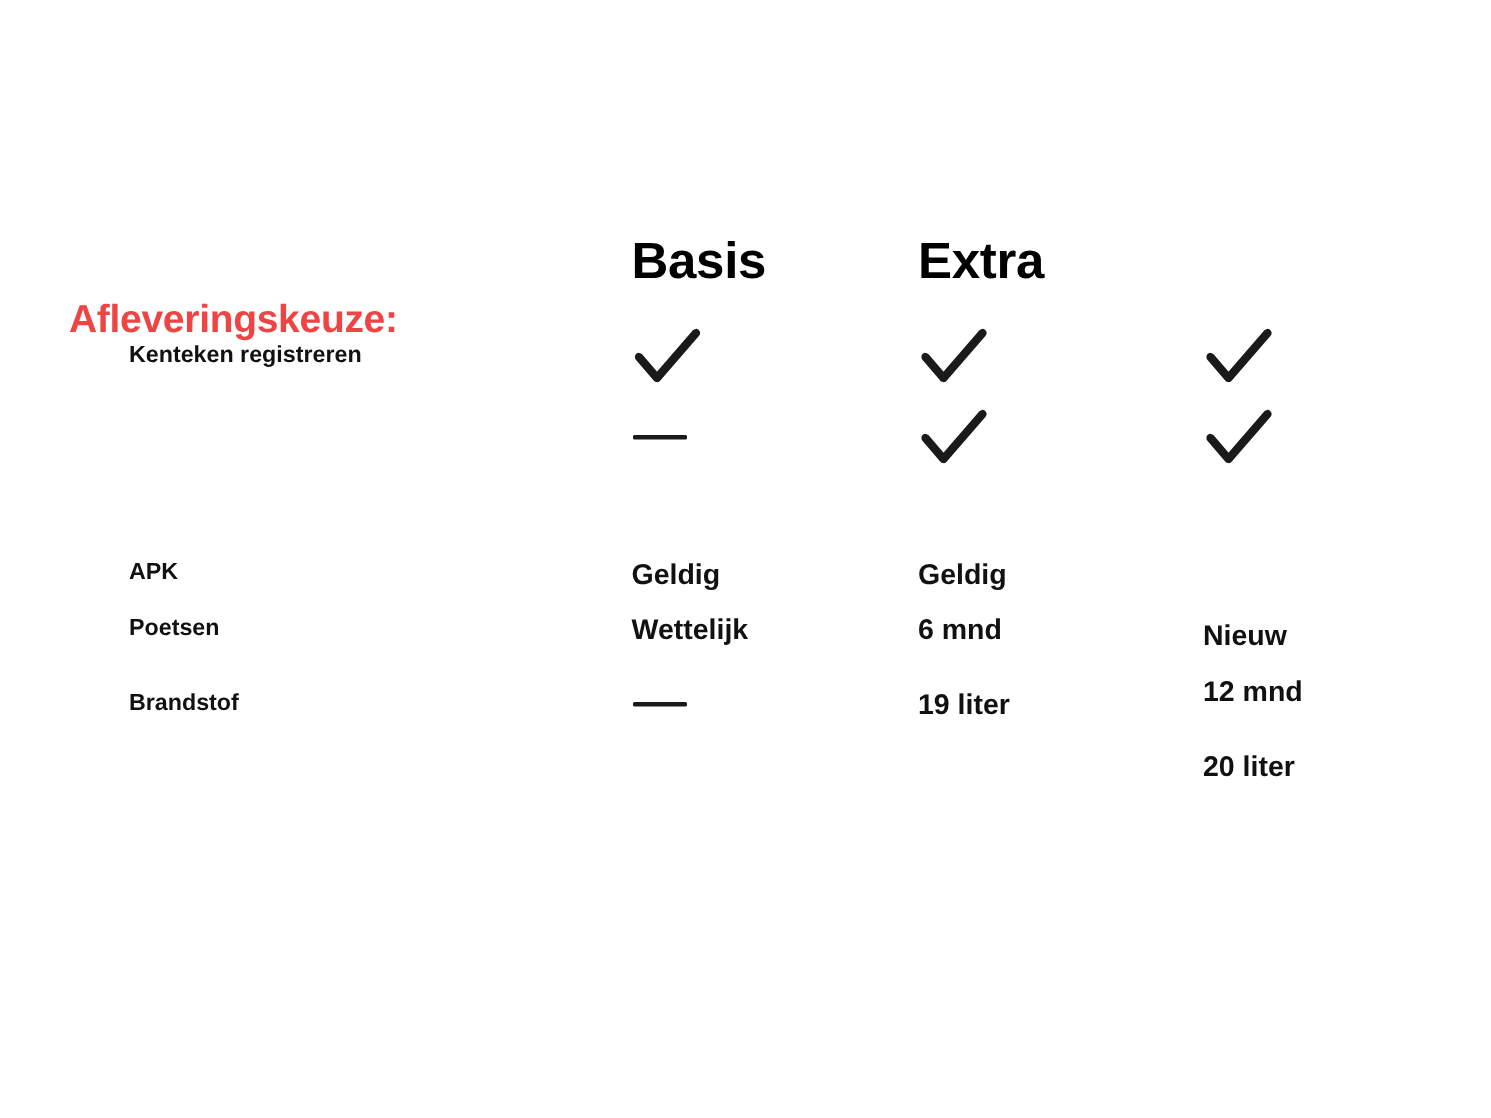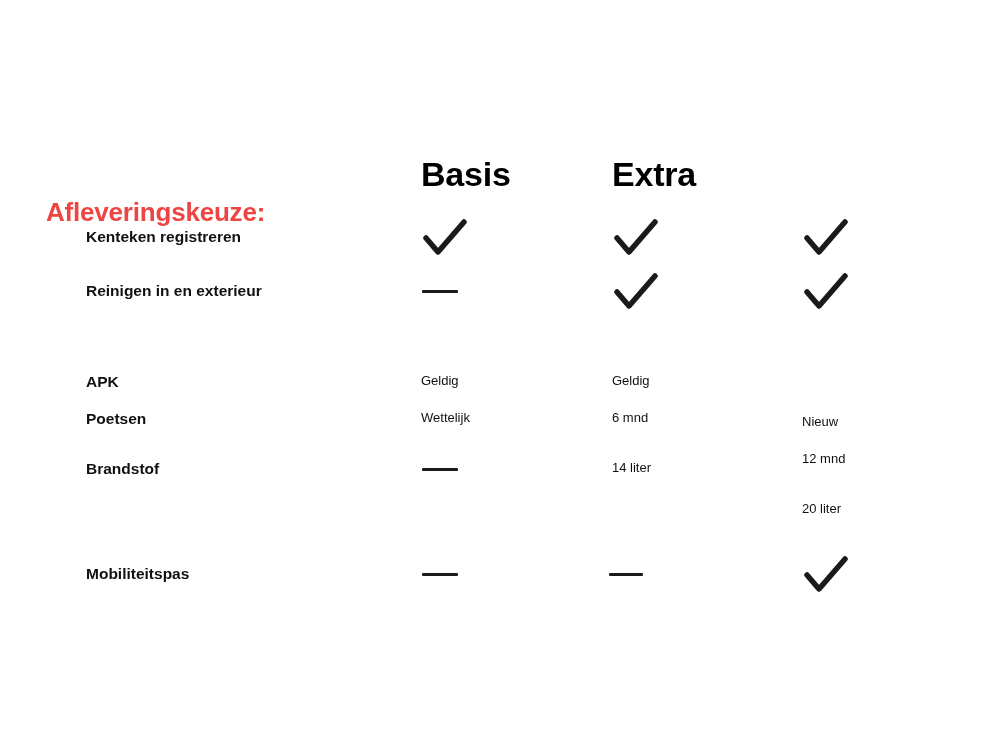--- a/index.html
+++ b/index.html
@@ -69,22 +69,22 @@
     top: 0;
     font-size: 15.5px;
     font-weight: bold;
     color: #111111;
     white-space: nowrap;
     margin-left: 40px;
   }
   .cell {
     position: absolute;
     top: 0;
-    font-size: 13px;
-    font-weight: normal;
+    font-size: 19px;
+    font-weight: bold;
     color: #111111;
     white-space: nowrap;
     text-align: right;
   }
   .cell.c1 { left: 375px; }
   .cell.c2 { left: 566px; }
   .cell.c3 { left: 756px; margin-top: 41px; }
 
   
   .misspelled {
@@ -166,21 +166,20 @@
     <div class="mark-wrap c3">
       <span class="tick">
         <svg width="68" height="46" viewBox="0 0 68 46">
             <path d="M8 22 L20 36 L46 6" fill="none" stroke="#1a1a1a" stroke-width="5.5" stroke-linecap="round" stroke-linejoin="round"></path>
           </svg>
       </span>
     </div>
   </div>
 
   <div class="row" style="top:282px;">
-    <div class="row-label">Reinigen in en exterieur</div>
     <div class="mark-wrap c1">
       <span class="dash"></span>
     </div>
     <div class="mark-wrap c2">
       <span class="tick">
         <svg width="68" height="46" viewBox="0 0 68 46">
             <path d="M8 22 L20 36 L46 6" fill="none" stroke="#1a1a1a" stroke-width="5.5" stroke-linecap="round" stroke-linejoin="round"></path>
           </svg>
       </span>
     </div>
@@ -206,35 +205,19 @@
     <div class="cell c1">Wettelijk</div>
     <div class="cell c2">6 mnd</div>
     <div class="cell c3">12 mnd</div>
   </div>
 
   <div class="row" style="top:460px;">
     <div class="row-label">Brandstof</div>
     <div class="mark-wrap c1">
       <span class="dash"></span>
     </div>
-    <div class="cell c2">14 liter</div>
+    <div class="cell c2">19 liter</div>
     <div class="cell c3">20 liter</div>
   </div>
 
 
-  <div class="row" style="top:565px;">
-    <div class="row-label">Mobiliteitspas</div>
-    <div class="mark-wrap c1">
-      <span class="dash"></span>
-    </div>
-    <div class="mark-wrap c2">
-      <span class="dash short" style="left:0;"></span>
-    </div>
-    <div class="mark-wrap c3">
-      <span class="tick">
-        <svg width="68" height="46" viewBox="0 0 68 46">
-            <path d="M8 22 L20 36 L46 6" fill="none" stroke="#1a1a1a" stroke-width="5.5" stroke-linecap="round" stroke-linejoin="round"></path>
-          </svg>
-      </span>
-    </div>
-  </div>
 
 </div>
 
 </body></html>

